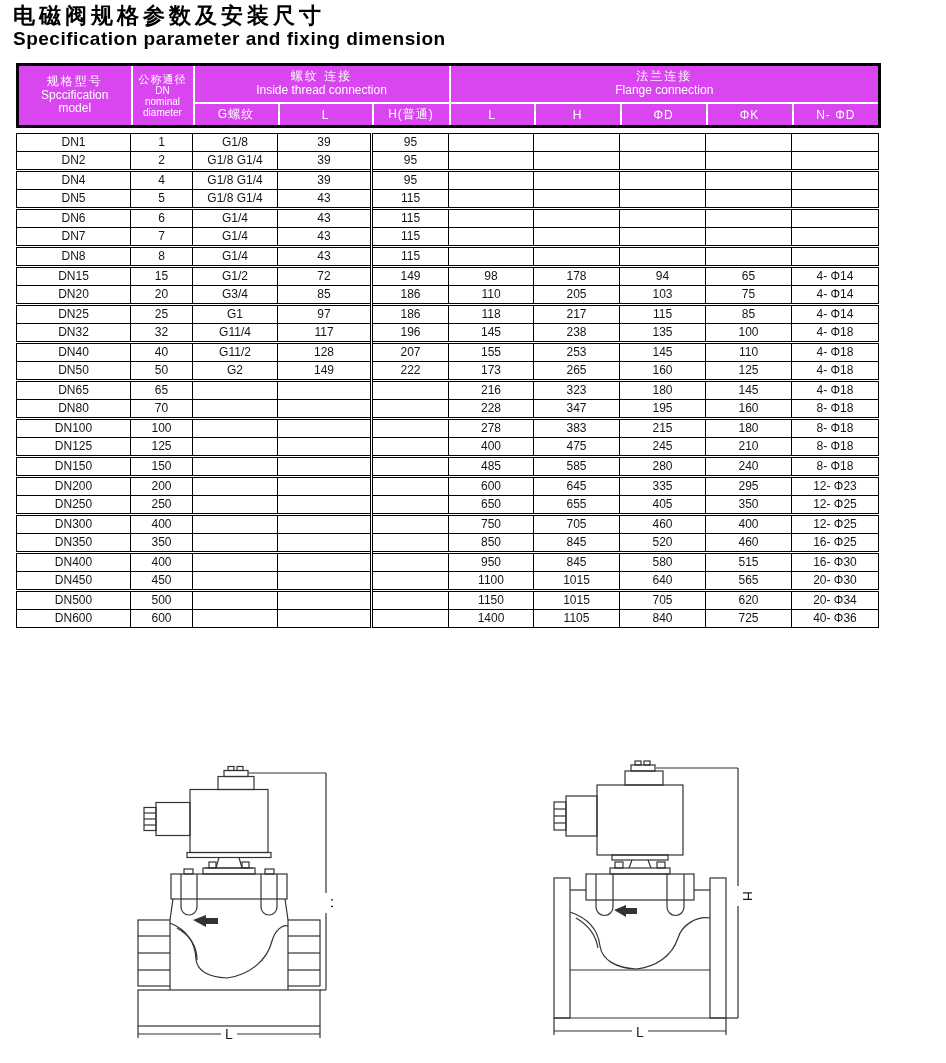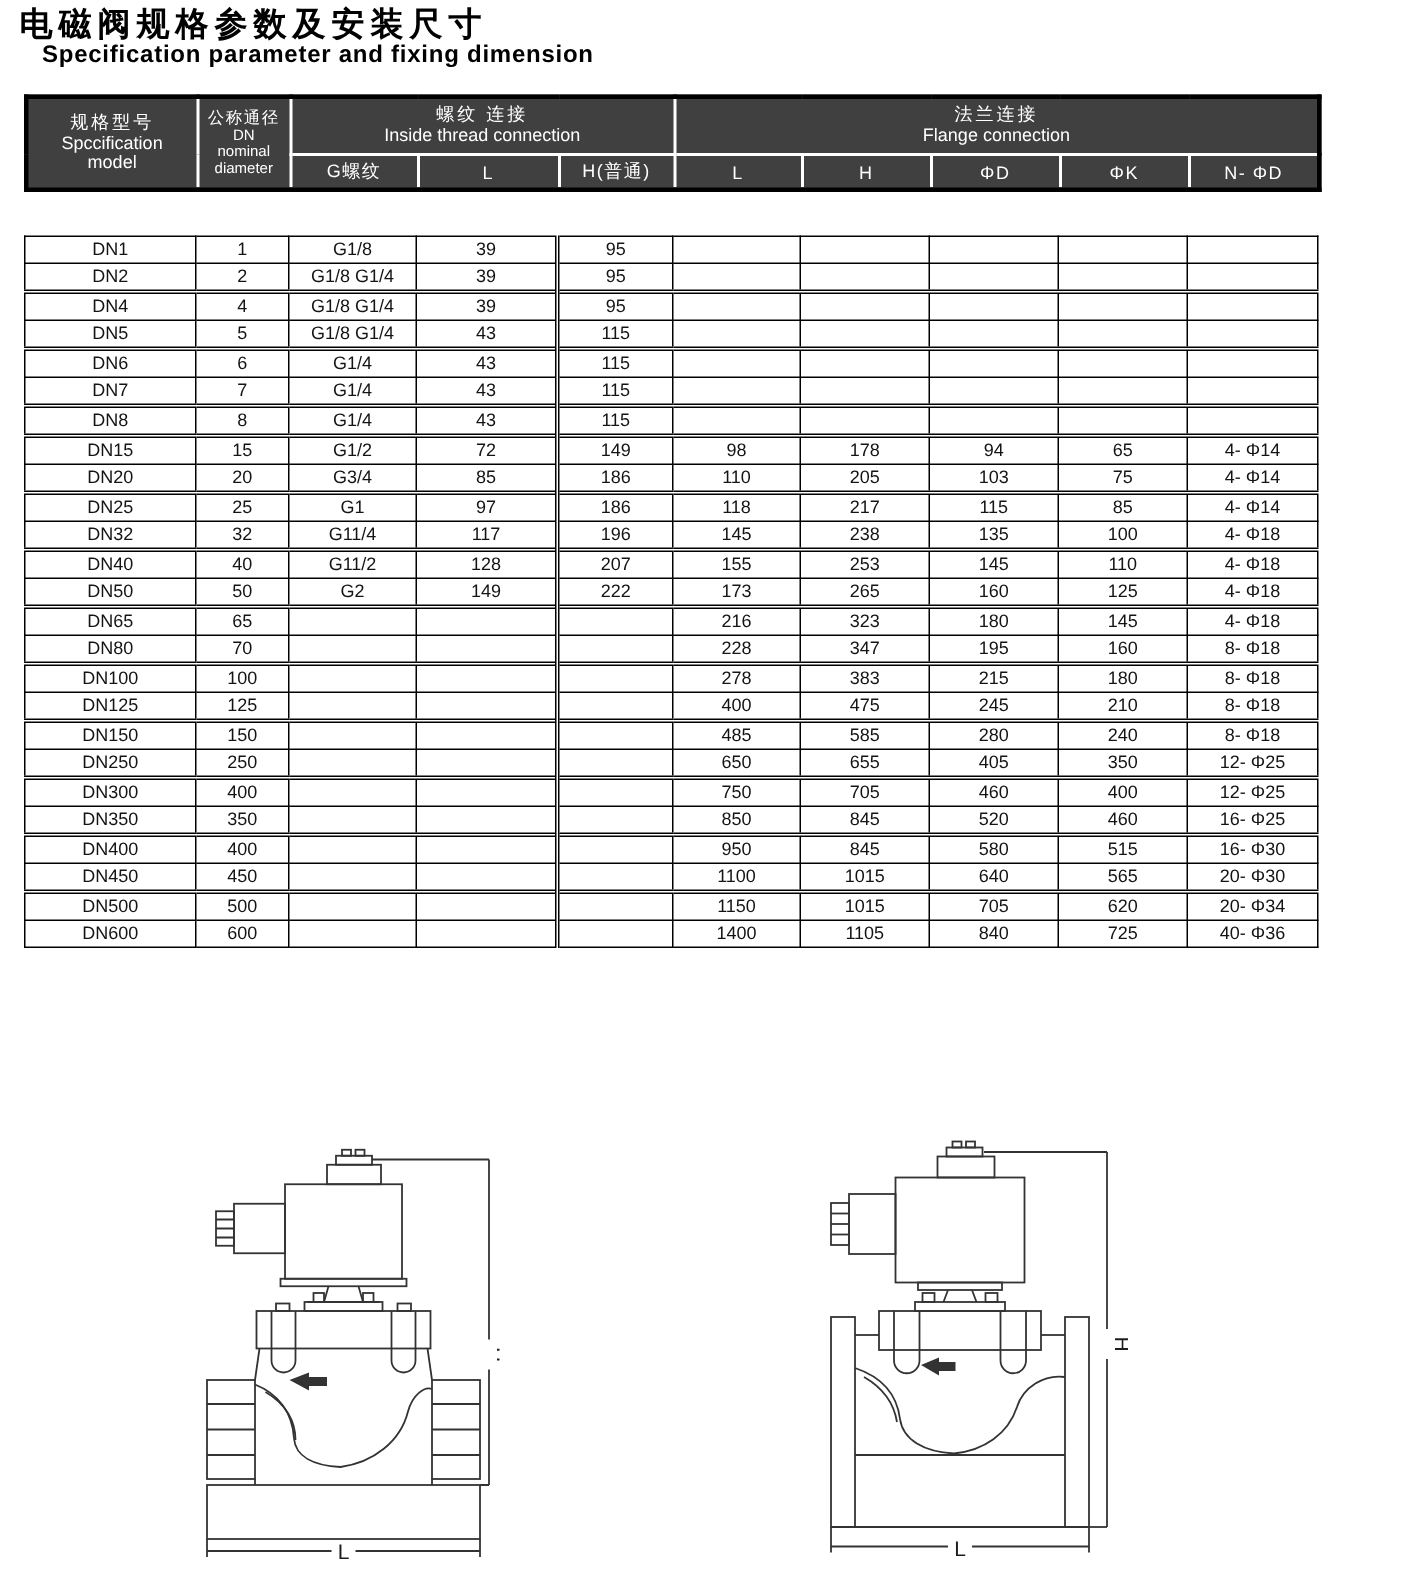--- a/index.html
+++ b/index.html
@@ -1,29 +1,29 @@
 <!DOCTYPE html>
 <html><head>
 <meta charset="utf-8">
 <style>
   html,body{margin:0;padding:0;background:#ffffff;}
   body{width:946px;height:1063px;position:relative;font-family:"Liberation Sans",sans-serif;color:#000;}
   .title{position:absolute;left:13px;top:1px;font-size:22px;font-weight:bold;letter-spacing:4px;font-family:"DejaVu Sans",sans-serif;white-space:nowrap;}
-  .subtitle{position:absolute;left:28px;top:28px;font-size:16px;font-weight:bold;letter-spacing:.5px;white-space:nowrap;}
+  .subtitle{position:absolute;left:13px;top:28px;font-size:19px;font-weight:bold;letter-spacing:.5px;white-space:nowrap;}
   table{border-collapse:collapse;table-layout:fixed;}
   
-  .spec-header{position:absolute;left:16px;top:63px;width:862px;background:#404040;color:#fff;border:3px solid #000;}
+  .spec-header{position:absolute;left:16px;top:63px;width:862px;background:#d946ef;color:#fff;border:3px solid #000;}
   .spec-header th{border:2px solid #fff;font-weight:normal;text-align:center;vertical-align:middle;padding:0;overflow:hidden;}
   .h-top th{height:36px;font-size:12px;line-height:1.15;}
   .h-sub th{height:21px;font-size:12px;letter-spacing:1px;}
   .zh{font-size:12px;letter-spacing:2px;}
   .dncell div{font-size:10px;line-height:1.12;}
   .dncell .zh{font-size:11px;letter-spacing:1px;}
   
-  .spec-body{position:absolute;left:16px;top:133px;width:862px;border:1px solid #000;margin-top:24px;}
+  .spec-body{position:absolute;left:16px;top:133px;width:862px;border:1px solid #000;}
   .spec-body td{border:1px solid #000;height:17px;line-height:17px;font-size:12px;text-align:center;padding:0;color:#141414;white-space:nowrap;overflow:hidden;}
   .spec-body td.hcol{border-left:3px double #000;}
   .spec-body tr.gs td{border-top:3px double #000;}
   
   .diagram{position:absolute;}
   .diagram text{font-family:"Liberation Sans",sans-serif;font-size:14px;fill:#1c1c1c;}
   #diagram-left{left:133px;top:765px;width:200px;height:282px;}
   #diagram-right{left:552px;top:760px;width:200px;height:286px;}
 </style>
 </head>
@@ -302,20 +302,32 @@
         <td>DN150</td>
         <td>150</td>
         <td></td>
         <td></td>
         <td class="hcol"></td>
         <td>485</td>
         <td>585</td>
         <td>280</td>
         <td>240</td>
         <td>8- Φ18</td>
+      </tr>
+      <tr class="gs">
+        <td>DN200</td>
+        <td>200</td>
+        <td></td>
+        <td></td>
+        <td class="hcol"></td>
+        <td>600</td>
+        <td>645</td>
+        <td>335</td>
+        <td>295</td>
+        <td>12- Φ23</td>
       </tr>
       <tr>
         <td>DN250</td>
         <td>250</td>
         <td></td>
         <td></td>
         <td class="hcol"></td>
         <td>650</td>
         <td>655</td>
         <td>405</td>

